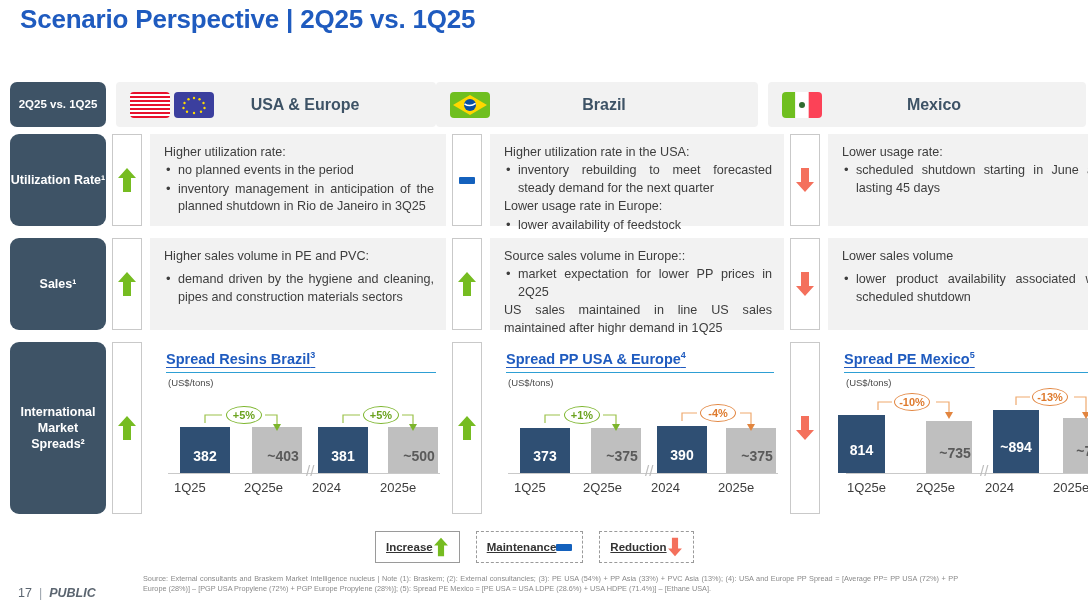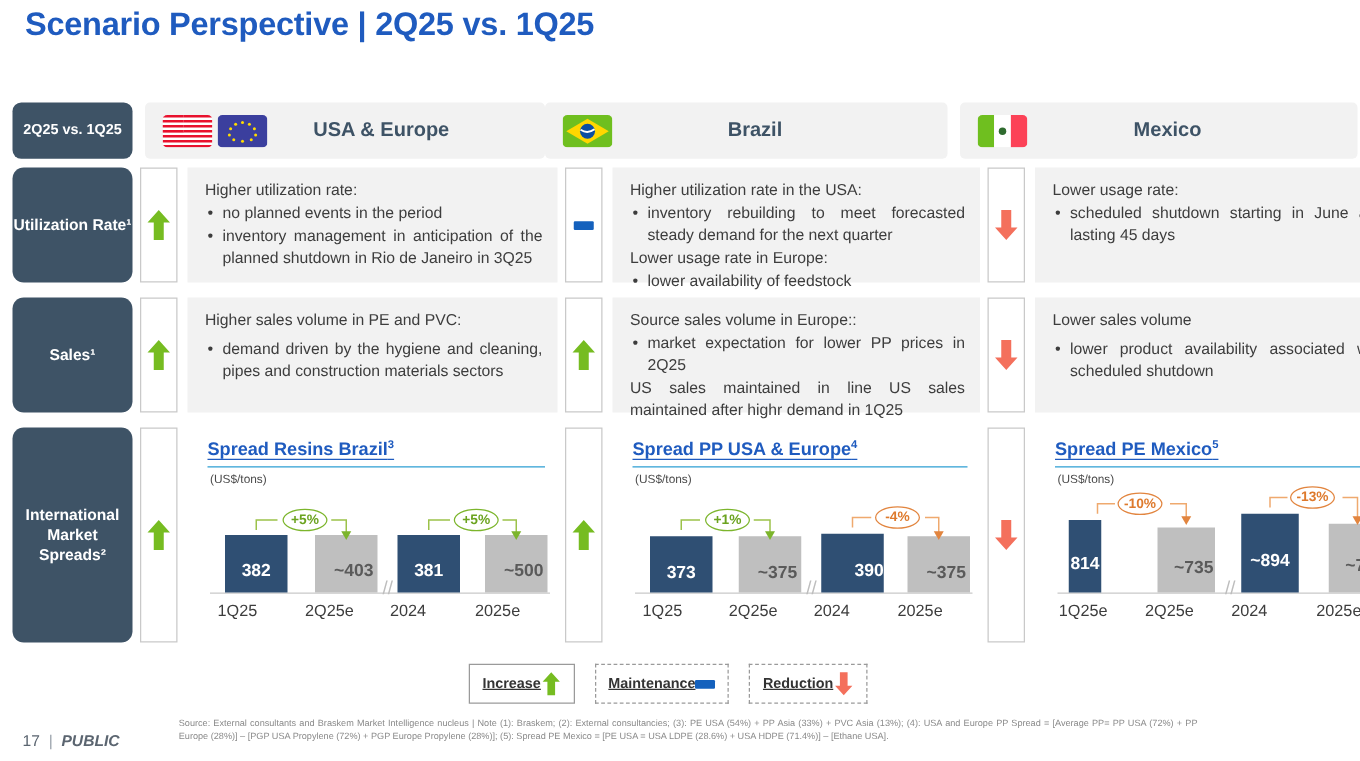--- a/index.html
+++ b/index.html
@@ -395,21 +395,21 @@
       <div class="plot">
         <div class="axis" style="left:8px; width:270px;"></div>
         <div class="brk" style="left:145px; bottom:22px;">//</div>
 
         <div class="bar dark" style="left:20px; width:50px; height:45px;">
             <span>373</span>
           </div>
         <div class="bar gray" style="left:91px; width:50px; height:45px;">
             <span>~375</span>
           </div>
-        <div class="bar dark" style="left:157px; width:50px; height:47px;justify-content:flex-end;">
+        <div class="bar dark" style="left:157px; width:50px; height:47px;">
             <span>390</span>
           </div>
         <div class="bar gray" style="left:226px; width:50px; height:45px;">
             <span>~375</span>
           </div>
 
         <svg style="position:absolute;left:0;top:0;width:290px;height:112px;">
           <path d="M45 32 L45 24 L60 24" stroke="#9cc24a" stroke-width="1.2" fill="none"></path>
           <path d="M103 24 L116 24 L116 34" stroke="#9cc24a" stroke-width="1.2" fill="none"></path>
           <polygon points="112,33 120,33 116,40" fill="#7cb52c"></polygon>
@@ -436,21 +436,21 @@
     </div>
 
     <div class="panel white p-mex chart">
       <div class="ch-title"><span>Spread PE Mexico</span><sup>5</sup></div>
       <div class="ch-rule"></div>
       <div class="ch-unit">(US$/tons)</div>
       <div class="plot">
         <div class="axis" style="left:8px; width:272px;"></div>
         <div class="brk" style="left:142px; bottom:22px;">//</div>
 
-        <div class="bar dark" style="left:17px; width:26px; height:58px;">
+        <div class="bar dark" style="left:0; width:47px; height:58px;">
             <span>814</span>
           </div>
         <div class="bar gray" style="left:88px; width:46px; height:52px;">
             <span>~735</span>
           </div>
         <div class="bar dark" style="left:155px; width:46px; height:63px;">
             <span>~894</span>
           </div>
         <div class="bar gray" style="left:225px; width:46px; height:55px;">
             <span>~780</span>

